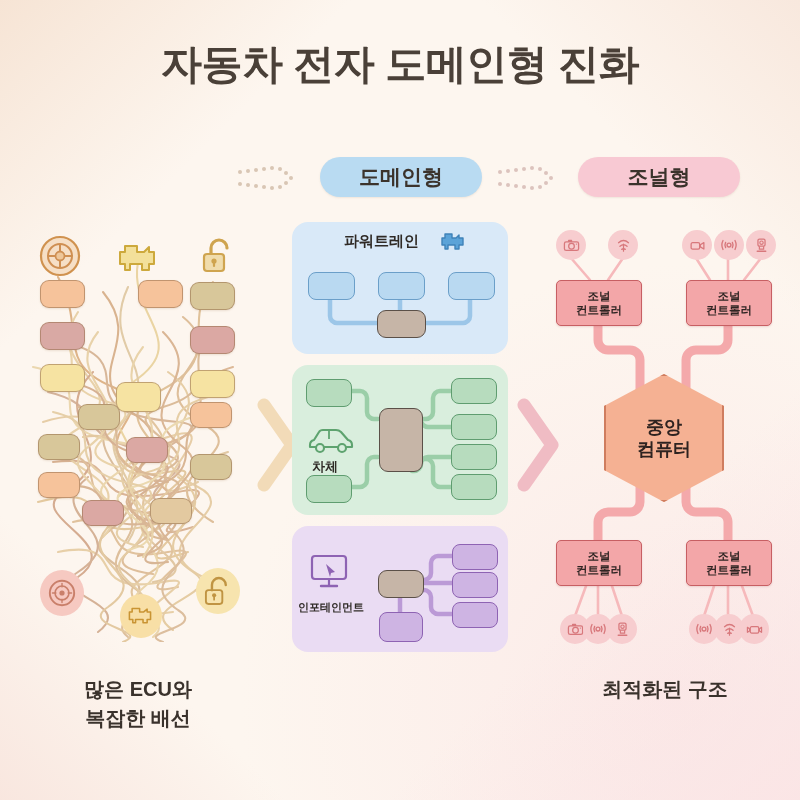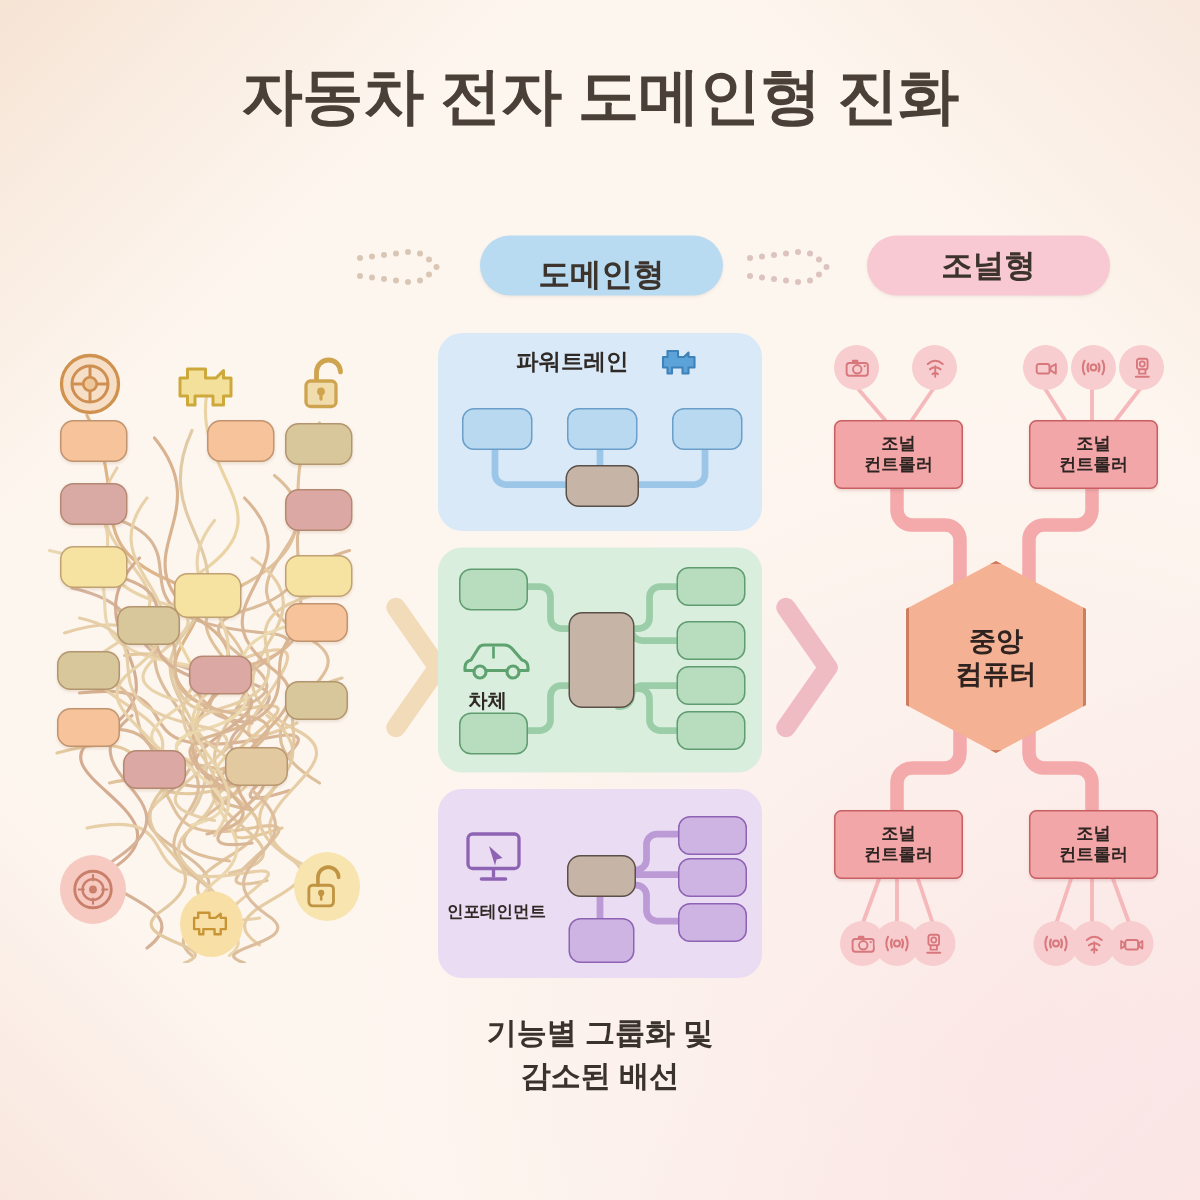--- a/index.html
+++ b/index.html
@@ -28,21 +28,21 @@
     letter-spacing:-0.5px;line-height:1.1;
   }
 
   
   .pill{
     height:40px;border-radius:21px;display:flex;align-items:center;
     justify-content:center;font-size:21px;font-weight:bold;color:#3b332c;
     box-shadow:0 1px 2px rgba(150,120,90,.13);
   }
   #pill-1{top:157px;left:58px;width:160px;background:#fae2ac;}
-  #pill-2{top:157px;left:320px;width:162px;background:#b9dbf2;align-items:flex-end;}
+  #pill-2{top:157px;left:320px;width:162px;background:#b9dbf2;}
   #pill-3{top:157px;left:578px;width:162px;background:#f8c9d3;}
 
   .dotarrow{top:160px;width:70px;height:36px;}
   #dot-1{left:236px;}
   #dot-2{left:496px;}
 
   
   .chev{top:395px;width:46px;height:100px;}
   #chev-1{left:256px;}
   #chev-2{left:516px;}
@@ -526,20 +526,21 @@
     </div>
     <div class="sensor" style="top:392px;left:209px;">
       <svg viewBox="0 0 24 24" width="17" height="17">
         <rect x="6" y="8" width="12" height="9" rx="2" fill="none" stroke="#d8787c" stroke-width="1.8"></rect>
         <path d="M5 11 l-3 -2 v7 l3 -2 z" fill="none" stroke="#d8787c" stroke-width="1.7" stroke-linejoin="round"></path>
         <path d="M19 11 l3 -2 v7 l-3 -2 z" fill="none" stroke="#d8787c" stroke-width="1.7" stroke-linejoin="round"></path>
       </svg>
     </div>
   </div>
 
-  <div class="abs caption" id="cap-2">
-    <div>기능별 그룹화 및</div>
-    <div>감소된 배선</div>
+  <div class="abs caption" id="cap-1">
+    <div>많은 ECU와</div>
+    <div>복잡한 배선</div>
   </div>
   <div class="abs caption" id="cap-3">
+    <div>최적화된 구조</div>
   </div>
 
 </div>
 
 </body></html>

